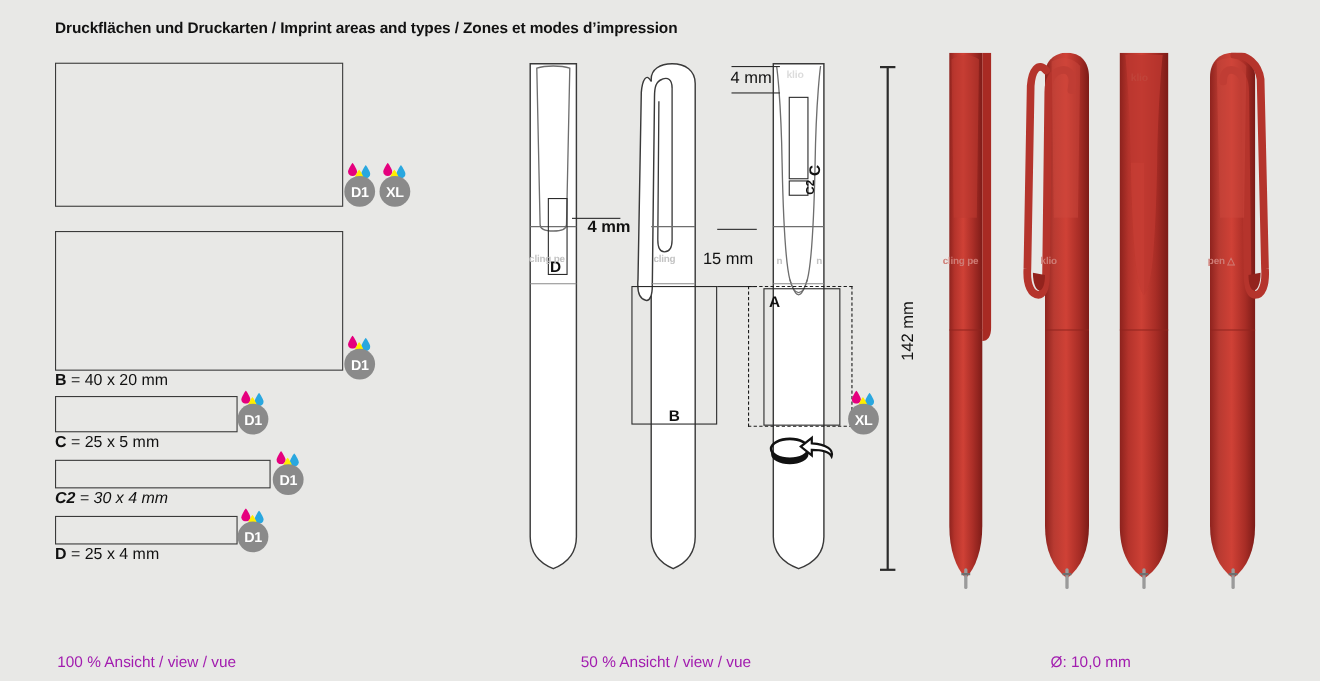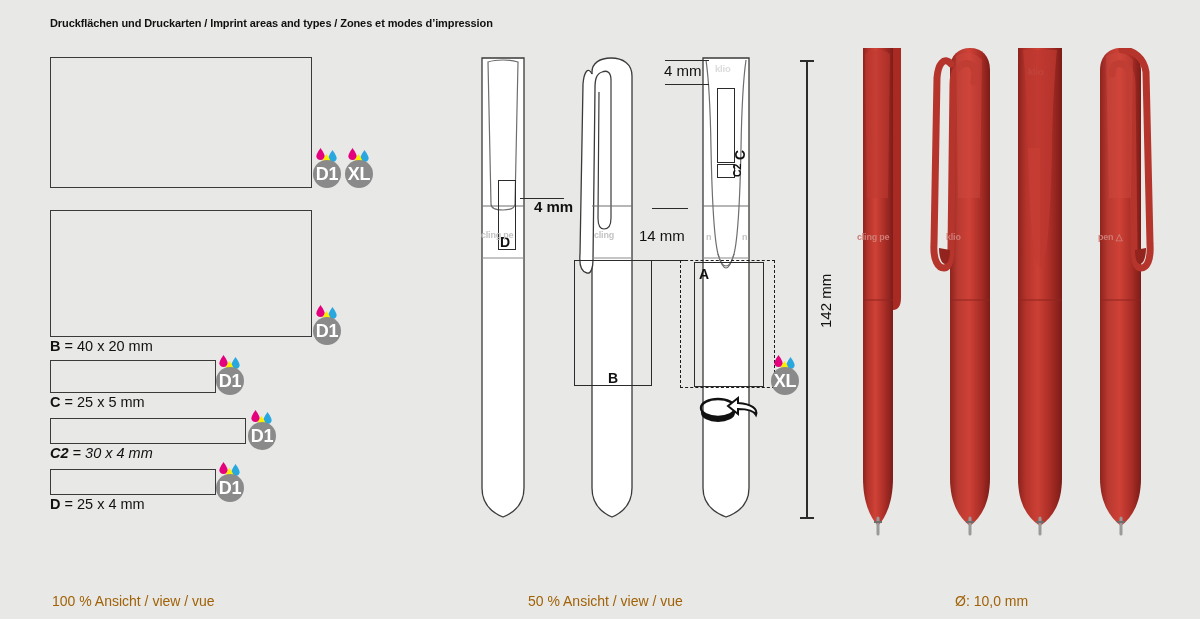--- a/index.html
+++ b/index.html
@@ -9,21 +9,21 @@
     font-family:"Liberation Sans", sans-serif;
     color:#1a1a1a;
     overflow:hidden;
     position:relative;
   }
   .sheet{position:absolute;left:0;top:0;width:1200px;height:619px;}
 
   
   .title{
     position:absolute;left:50px;top:17px;
-    font-size:11px;font-weight:bold;letter-spacing:-0.1px;
+    font-size:14px;font-weight:bold;letter-spacing:-0.1px;
     white-space:nowrap;color:#111;
   }
 
   
   .imprint-rect{
     position:absolute;
     border:1.6px solid #3a3a3a;
     background:#e8e8e6;
     box-sizing:border-box;
   }
@@ -37,21 +37,21 @@
 
   
   .badge{position:absolute;width:34px;height:40px;}
   .badge .disc{
     position:absolute;left:2px;top:12px;
     width:28px;height:28px;border-radius:50%;
     background:#8a8a8a;
     display:flex;align-items:center;justify-content:center;
   }
   .badge .disc span{
-    color:#fff;font-size:18px;font-weight:bold;
+    color:#fff;font-size:13px;font-weight:bold;
     letter-spacing:-0.3px;line-height:1;
   }
   .badge .drop{position:absolute;width:9px;height:12px;}
   .badge .drop svg{display:block;width:9px;height:12px;}
   .badge .d-m{left:5px;top:0px;}
   .badge .d-y{left:11px;top:6px;}
   .badge .d-c{left:17px;top:2px;}
 
   
   .penart{position:absolute;}
@@ -83,21 +83,21 @@
     font-weight:bold;letter-spacing:-0.2px;
   }
   .brandtext.klio{color:#dcdcdc;font-size:9.5px;}
 
   
   .photopen{position:absolute;}
   .photopen svg{display:block;}
 
   
   .footer{
-    position:absolute;font-size:14px;color:#a16207;white-space:nowrap;text-align:center;
+    position:absolute;font-size:14px;color:#a21caf;white-space:nowrap;text-align:center;
   }
 </style>
 </head>
 <body>
 
 <div class="sheet">
 
   <div class="title">Druckflächen und Druckarten / Imprint areas and types / Zones et modes d’impression</div>
 
   <div class="imprint-rect" style="left:50px;top:57px;width:262px;height:131px;"></div>
@@ -270,21 +270,21 @@
       <path d="M33 22 L33 160 C33 168 30 171 26 171 C22 171 20 168 20 160 L21 34" fill="#ffffff" stroke="#3a3a3a" stroke-width="1.2"></path>
       <line x1="14" y1="148" x2="54" y2="148" stroke="#6e6e6e" stroke-width="1"></line>
       <line x1="14" y1="200" x2="54" y2="200" stroke="#8a8a8a" stroke-width="1"></line>
     </svg>
   </div>
   <div class="brandtext" style="left:594px;top:230px;">cling</div>
   <div class="zone-box" style="left:574px;top:260px;width:78px;height:126px;"></div>
   <div class="zone-letter" style="left:608px;top:370px;">B</div>
 
   <div class="leader" style="left:652px;top:208px;width:36px;height:1.4px;"></div>
-  <div class="dimlabel" style="left:639px;top:227px;">14 mm</div>
+  <div class="dimlabel" style="left:639px;top:227px;">15 mm</div>
   <div class="leader" style="left:652px;top:260px;width:36px;height:1.4px;"></div>
 
   <div class="penart" style="left:698px;top:58px;">
     <svg width="56" height="462" viewBox="0 0 56 462">
       <path d="M5 0 L51 0 L51 200 L51 430 C51 443 45 453 28 459 C12 453 5 443 5 430 L5 200 Z" fill="#ffffff" stroke="#3a3a3a" stroke-width="1.3"></path>
       <path d="M8 2 C8 2 12 30 13 90 C14 140 16 180 20 196 C23 206 26 210 28 210 C30 210 33 206 36 196 C40 180 42 140 43 90 C44 30 48 2 48 2" fill="#ffffff" stroke="#6e6e6e" stroke-width="1.2"></path>
       <path d="M20 196 C22 204 25 208 28 208 C31 208 34 204 36 196" fill="none" stroke="#6e6e6e" stroke-width="1.1"></path>
       <line x1="5" y1="148" x2="51" y2="148" stroke="#6e6e6e" stroke-width="1.1"></line>
       <line x1="5" y1="200" x2="51" y2="200" stroke="#8a8a8a" stroke-width="1"></line>
     </svg>

